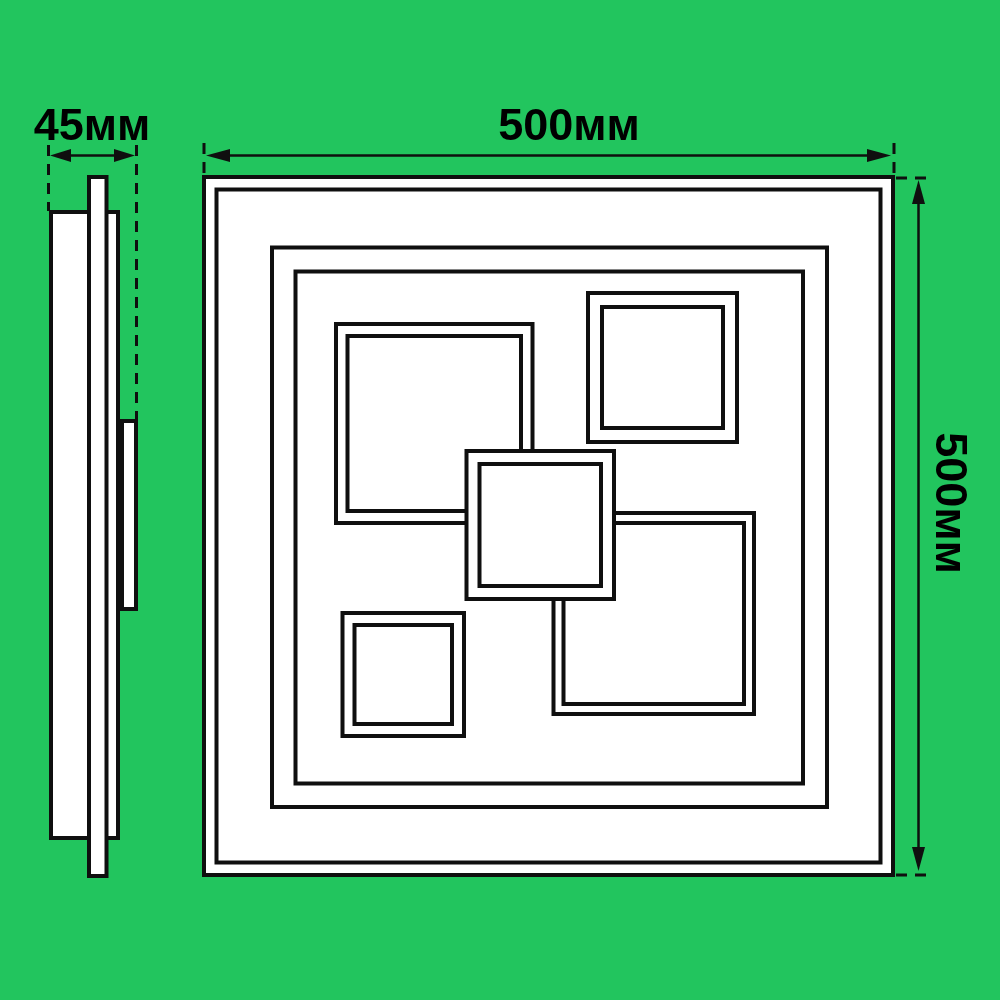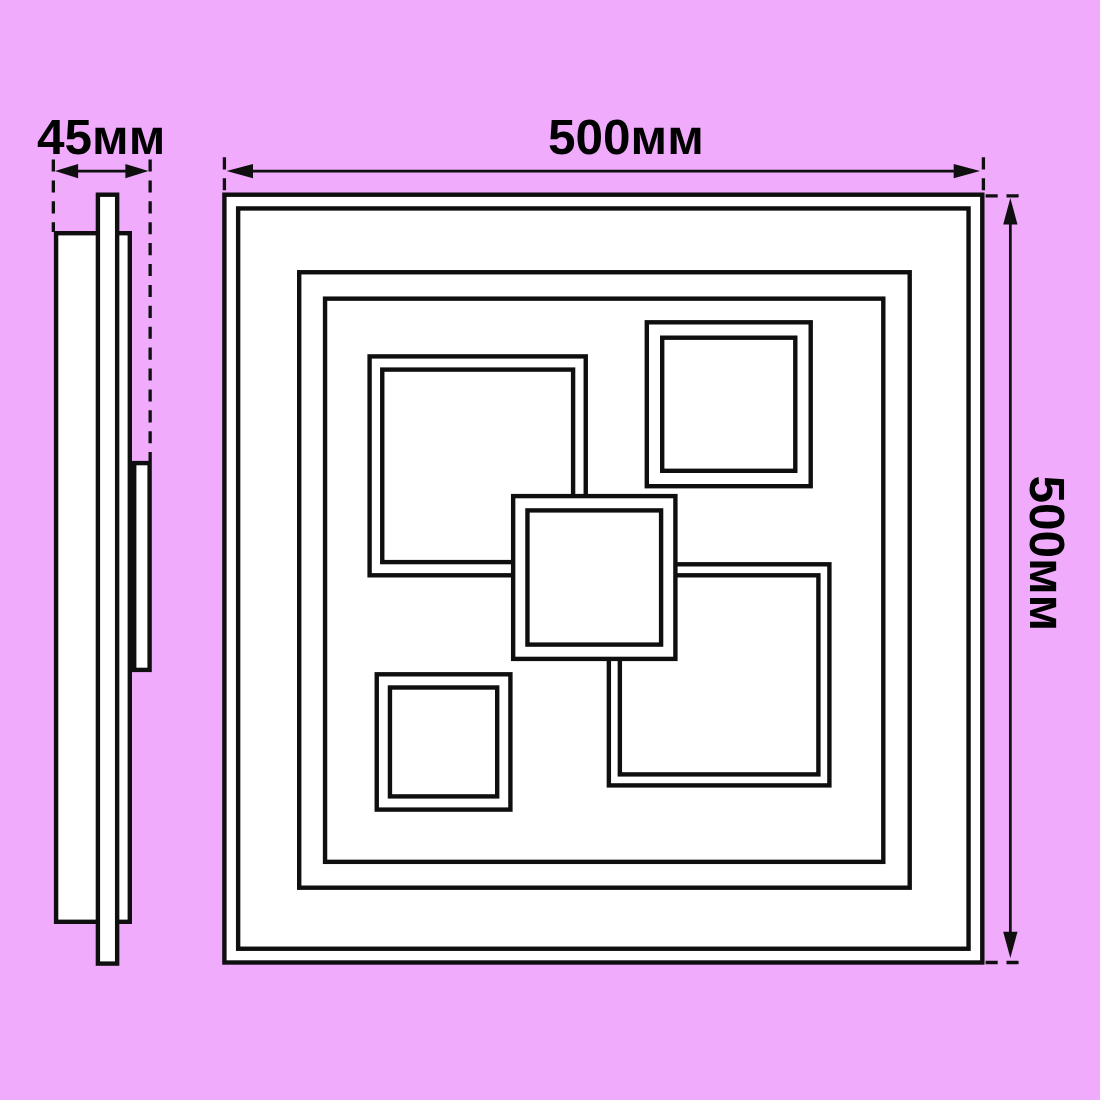--- a/index.html
+++ b/index.html
@@ -7,21 +7,21 @@
     padding: 0;
     width: 1000px;
     height: 1000px;
     background: #ffffff;
     font-family: "Liberation Sans", sans-serif;
   }
   #stage {
     position: relative;
     width: 1000px;
     height: 1000px;
-    background: #f0abfc;
+    background: #22c55e;
   }
   svg { display: block; }
   .dim-label {
     font-family: "Liberation Sans", sans-serif;
     font-weight: bold;
     font-size: 45px;
     fill: #000000;
     letter-spacing: 0px;
   }
   .solid4  { fill: none; stroke: #0f0f0f; stroke-width: 4; }

